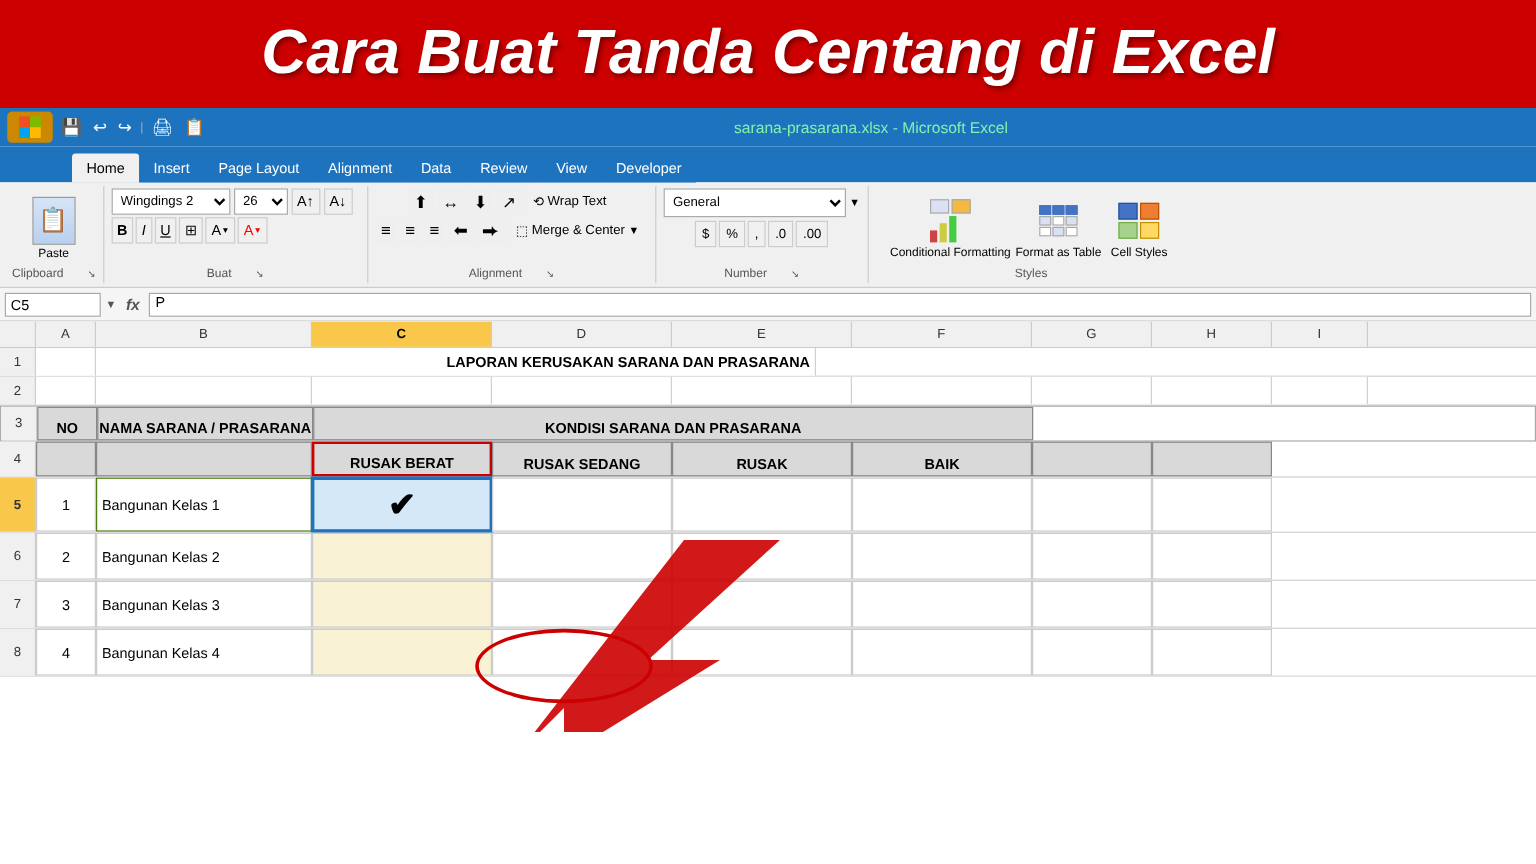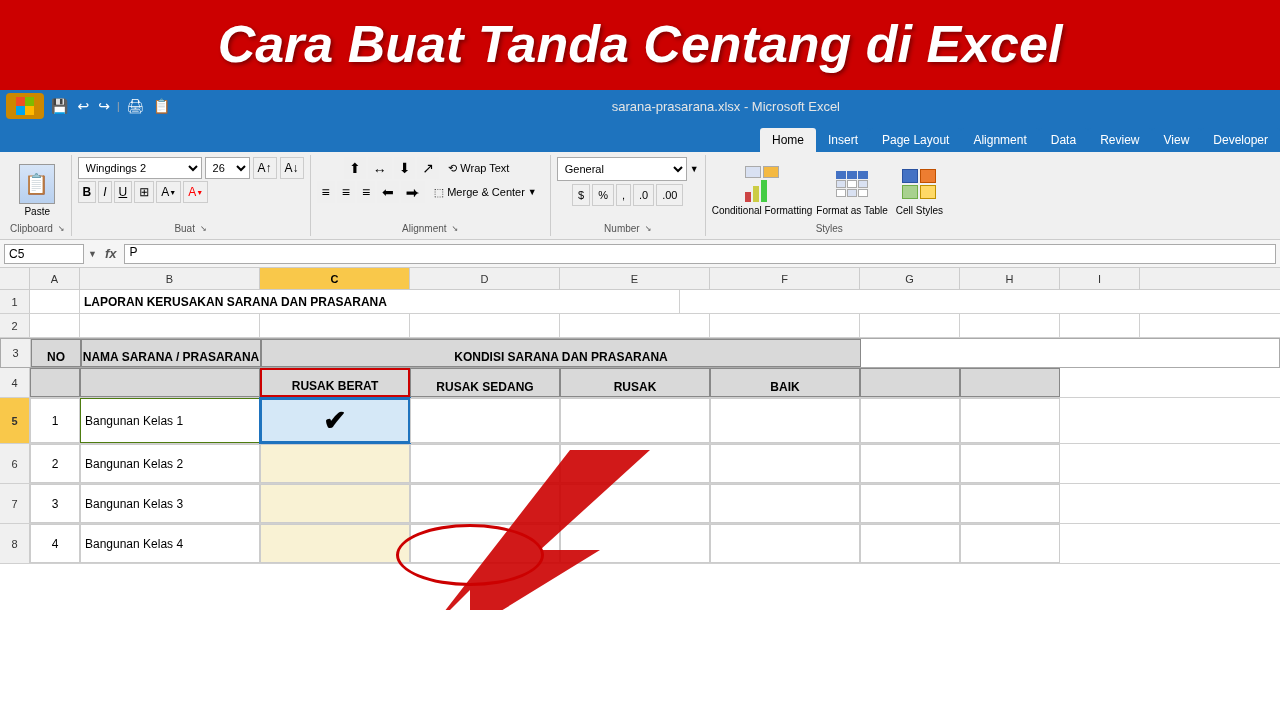--- a/index.html
+++ b/index.html
@@ -20,22 +20,22 @@
       align-items: center;
       justify-content: center;
       text-shadow: 2px 2px 4px rgba(0,0,0,0.4);
     }
 
     
     .ribbon-tabs {
       background: #1e73be;
       display: flex;
       align-items: flex-end;
+      padding-left: 60px;
       height: 30px;
-      justify-content: flex-end;
     }
     .ribbon-tab {
       background: #1e73be;
       color: #fff;
       font-size: 12px;
       padding: 5px 12px;
       cursor: pointer;
       border-radius: 3px 3px 0 0;
     }
     .ribbon-tab.active {
@@ -66,21 +66,21 @@
       align-items: center;
       flex: 1;
       gap: 3px;
     }
     .ribbon-group-label {
       font-size: 10px;
       color: #555;
       text-align: center;
       display: flex;
       align-items: center;
-      gap: 5px;
+      gap: 20px;
     }
     .ribbon-group-label .expand-icon {
       font-size: 8px;
     }
 
     
     .clipboard-group .ribbon-group-content {
       flex-direction: row;
       align-items: center;
     }
@@ -130,21 +130,21 @@
     .font-row {
       display: flex;
       align-items: center;
       gap: 3px;
     }
     .font-select {
       background: #fff;
       border: 1px solid #aaa;
       font-size: 11px;
       padding: 1px 3px;
-      width: 124px;
+      width: 99px;
       height: 22px;
     }
     .size-select {
       background: #fff;
       border: 1px solid #aaa;
       font-size: 11px;
       padding: 1px 3px;
       width: 45px;
       height: 22px;
     }
@@ -202,21 +202,21 @@
     
     .number-group .ribbon-group-content {
       flex-direction: column;
       gap: 2px;
     }
     .number-select {
       background: #fff;
       border: 1px solid #aaa;
       font-size: 11px;
       padding: 1px 3px;
-      width: 130px;
+      width: 152px;
       height: 24px;
     }
     .number-btns {
       display: flex;
       align-items: center;
       gap: 2px;
     }
     .num-btn {
       background: #f0f0f0;
       border: 1px solid #ccc;
@@ -453,21 +453,21 @@
     .qa-icon {
       color: #fff;
       font-size: 14px;
       cursor: pointer;
       padding: 2px;
     }
     .qa-sep { color: #aaa; font-size: 10px; }
     .title-center {
       flex: 1;
       text-align: center;
-      color: #e5e5e5;
+      color: #86efac;
       font-size: 13px;
     }
   </style>
 </head>
 <body>
 
 <div class="title-banner">
   <span>Cara Buat Tanda Centang di Excel</span>
 </div>
 
@@ -588,21 +588,21 @@
         <button class="num-btn">.0</button>
         <button class="num-btn">.00</button>
       </div>
     </div>
     <div class="ribbon-group-label">
       <span>Number</span>
       <span class="expand-icon">↘</span>
     </div>
   </div>
 
-  <div class="ribbon-group styles-group" style="min-width:180px; border-right:none;">
+  <div class="ribbon-group styles-group" style="min-width:180px; border-right:none;margin-left:12px;">
     <div class="ribbon-group-content">
       <div class="style-btn">
         <div class="cond-format-icon">
           <div style="display:flex; flex-direction:column; gap:2px;">
             <div style="display:flex; gap:2px;">
               <div style="width:16px;height:12px;background:#d9e1f2;border:1px solid #aaa;"></div>
               <div style="width:16px;height:12px;background:#f4b942;border:1px solid #aaa;"></div>
             </div>
             <div class="cond-bars">
               <div class="bar1"></div>
@@ -670,21 +670,21 @@
     <div class="col-header w-e">E</div>
     <div class="col-header w-f">F</div>
     <div class="col-header w-g">G</div>
     <div class="col-header w-h">H</div>
     <div class="col-header w-i">I</div>
   </div>
 
   <div class="grid-row" style="height:24px;">
     <div class="row-num">1</div>
     <div class="cell w-a"></div>
-    <div class="cell w-b" style="font-size:12px; font-weight:bold; white-space:nowrap; overflow:visible; min-width:600px;" colspan="6">
+    <div class="cell w-b" style="font-size:12px; font-weight:bold; white-space:nowrap; overflow:visible; min-width:600px;justify-content:flex-end;" colspan="6">
       <span>LAPORAN KERUSAKAN SARANA DAN PRASARANA</span>
     </div>
   </div>
 
   <div class="grid-row" style="height:24px;">
     <div class="row-num">2</div>
     <div class="cell w-a"></div>
     <div class="cell w-b"></div>
     <div class="cell w-c"></div>
     <div class="cell w-d"></div>

